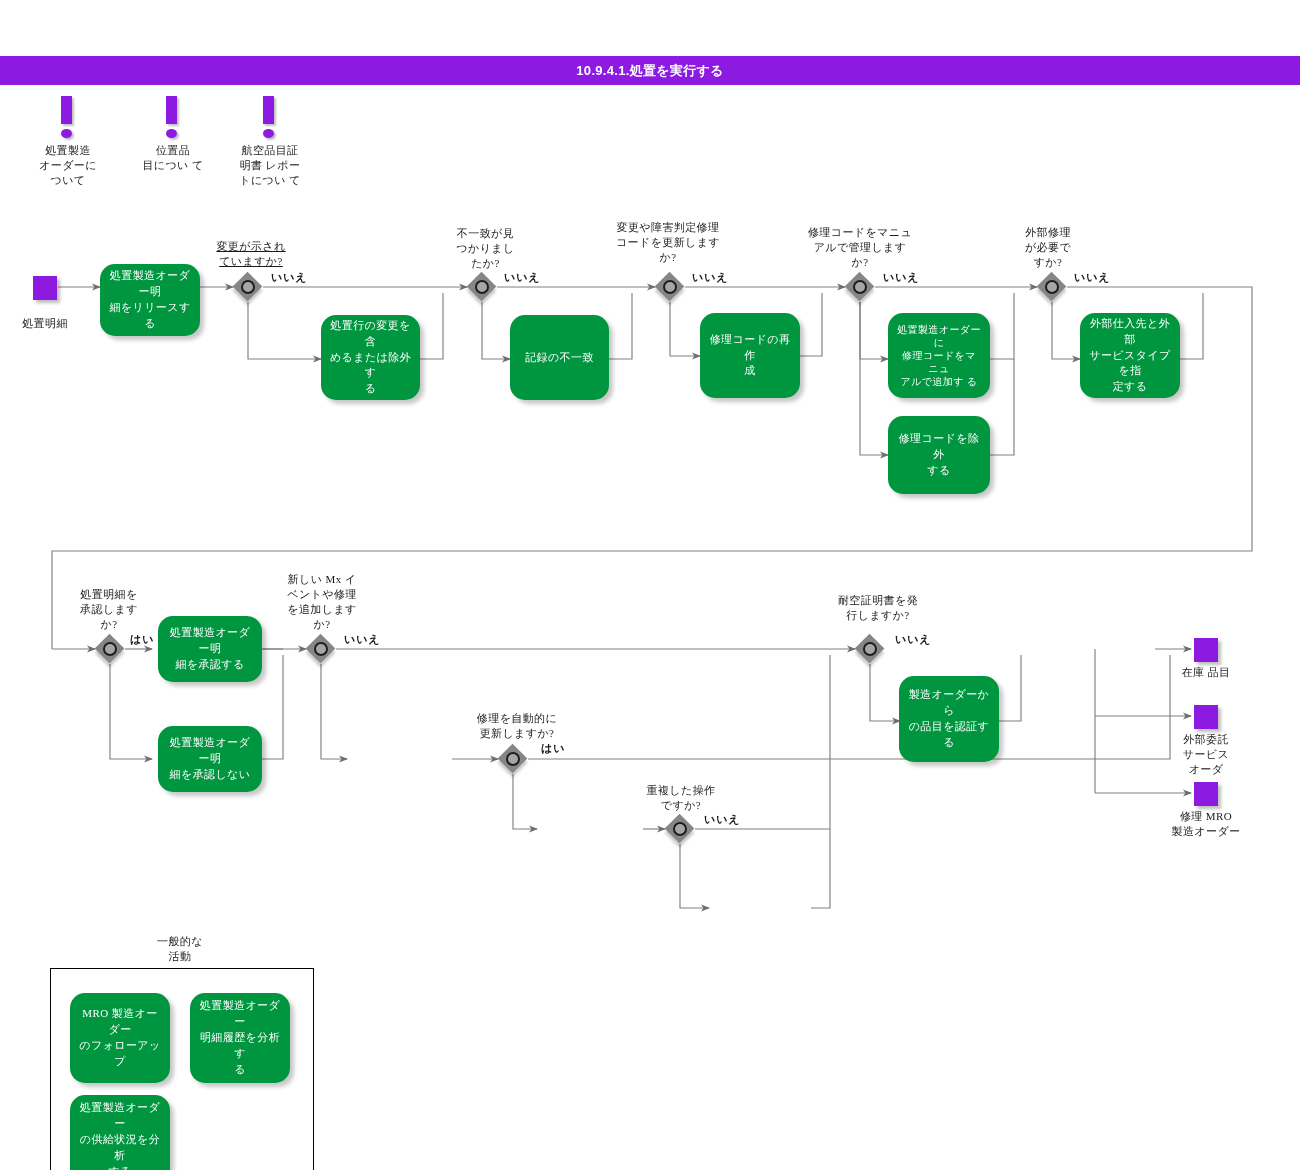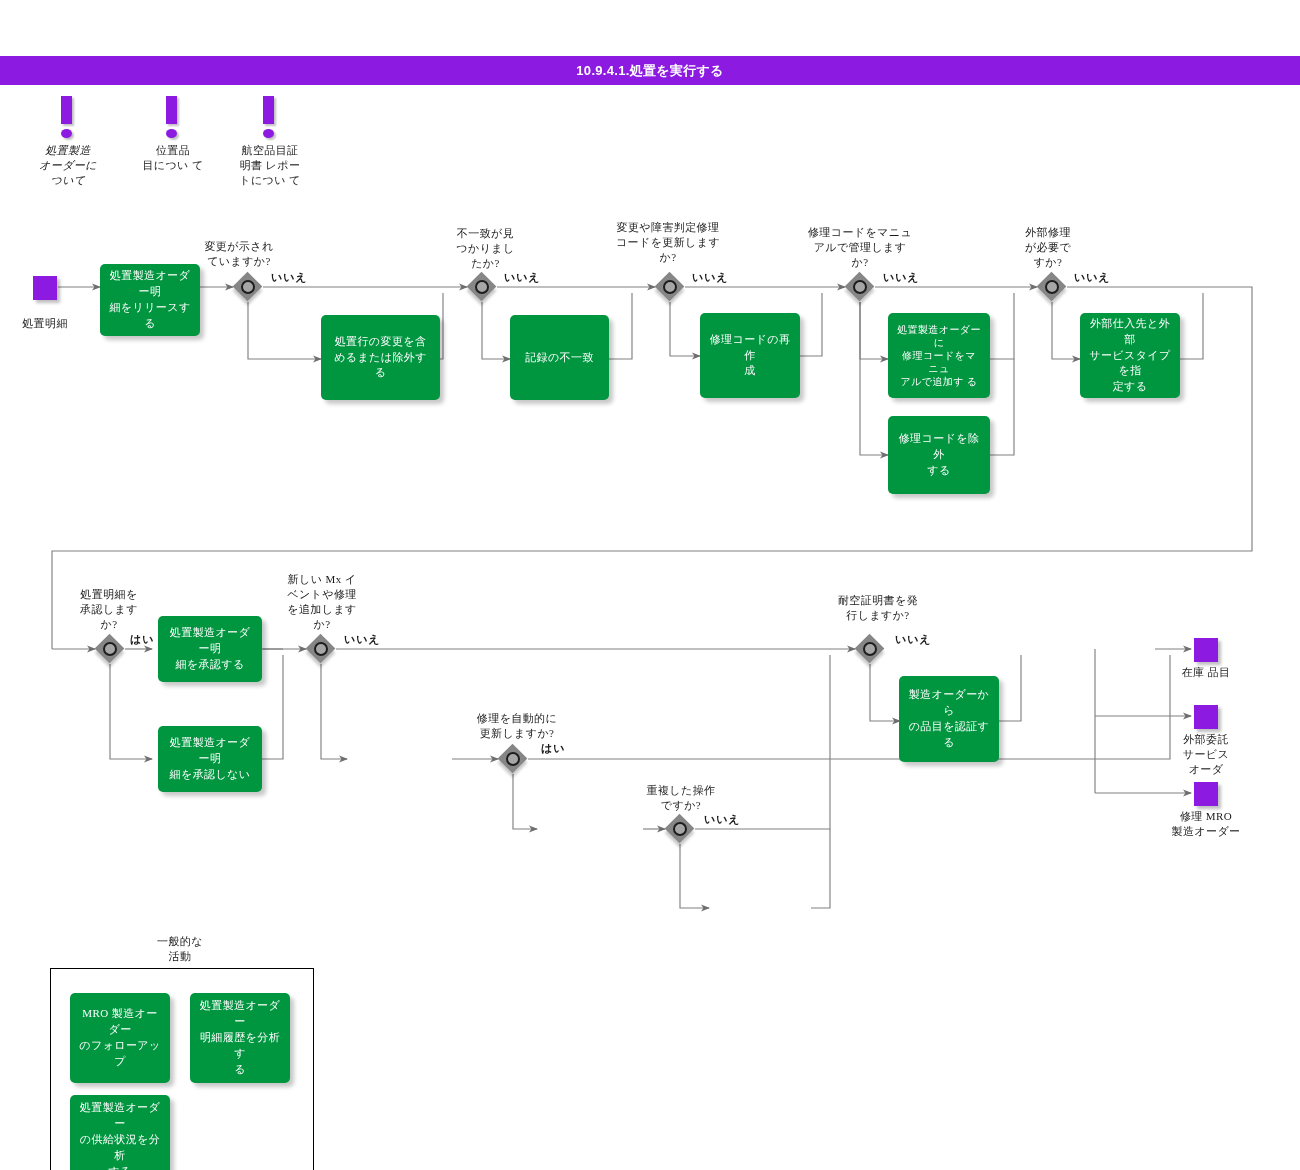--- a/index.html
+++ b/index.html
@@ -40,21 +40,21 @@
   }
   .note .cap{
     font-size:11px;color:#1a1a1a;line-height:1.35;margin-top:2px;
     letter-spacing:.4px;
   }
 
   
   .proc{
     position:absolute;
     background:#009640;
-    border-radius:5px;
+    border-radius:15px;
     color:#ffffff;
     font-size:11px;line-height:1.45;
     display:flex;align-items:center;justify-content:center;
     text-align:center;
     padding:4px 7px;
     box-sizing:border-box;
     box-shadow:4px 4px 4px rgba(0,0,0,.22);
     letter-spacing:.4px;
   }
 
@@ -85,21 +85,21 @@
   .group-title{position:absolute;font-size:11px;color:#1a1a1a;text-align:center;
         line-height:1.35;letter-spacing:.4px;}
 </style>
 </head>
 <body>
 
 <div id="canvas">
 
   <div class="titlebar">10.9.4.1.処置を実行する</div>
 
-  <div class="note" style="left:13px;top:48px;font-style:italic;">
+  <div class="note" style="left:13px;top:48px;">
     <div class="bang">
       <div class="bar"></div>
         <div class="dot"></div>
     </div>
     <div class="cap" style="white-space: pre-line;">処置製造
 オーダーに
 ついて</div>
   </div>
   <div class="note" style="left:118px;top:48px;">
     <div class="bang">
@@ -219,42 +219,42 @@
   <div class="term-label" style="left:1158px;top:684px;width:96px;white-space:pre-line;">外部委託
 サービス
 オーダ</div>
 
   <div class="term" style="left:1194px;top:734px;"></div>
   <div class="term-label" style="left:1152px;top:761px;width:108px;white-space:pre-line;">修理 MRO
 製造オーダー</div>
 
   <div class="proc" style="left:100px;top:216px;width:100px;height:72px;white-space:pre-line;">処置製造オーダー明
 細をリリースする</div>
-  <div class="proc" style="left:321px;top:267px;width:119px;height:85px;white-space:pre-line;">処置行の変更を含
+  <div class="proc" style="left:321px;top:267px;width:99px;height:85px;white-space:pre-line;">処置行の変更を含
 めるまたは除外す
 る</div>
   <div class="proc" style="left:510px;top:267px;width:99px;height:85px;white-space:pre-line;">記録の不一致</div>
   <div class="proc" style="left:700px;top:265px;width:100px;height:85px;white-space:pre-line;">修理コードの再作
 成</div>
   <div class="proc" style="left:888px;top:265px;width:102px;height:85px;white-space:pre-line;font-size:10px;line-height:1.3;">処置製造オーダー
 に
 修理コードをマ
 ニュ
 アルで追加す る</div>
   <div class="proc" style="left:888px;top:368px;width:102px;height:78px;white-space:pre-line;">修理コードを除外
 する</div>
   <div class="proc" style="left:1080px;top:265px;width:100px;height:85px;white-space:pre-line;">外部仕入先と外部
 サービスタイプを指
 定する</div>
 
   <div class="dec" style="left:233px;top:224px;">
     <div class="dia"></div>
       <div class="ring"></div>
   </div>
-  <div class="dec-label" style="left:184px;top:191px;width:110px;white-space:pre-line;">変更が示され
+  <div class="dec-label" style="left:196px;top:191px;width:110px;white-space:pre-line;text-decoration:underline;">変更が示され
 ていますか?</div>
   <div class="edge-label" style="left:271px;top:222px;">いいえ</div>
 
   <div class="dec" style="left:467px;top:224px;">
     <div class="dia"></div>
       <div class="ring"></div>
   </div>
   <div class="dec-label" style="left:438px;top:178px;width:95px;white-space:pre-line;">不一致が見
 つかりまし
 たか?</div>

